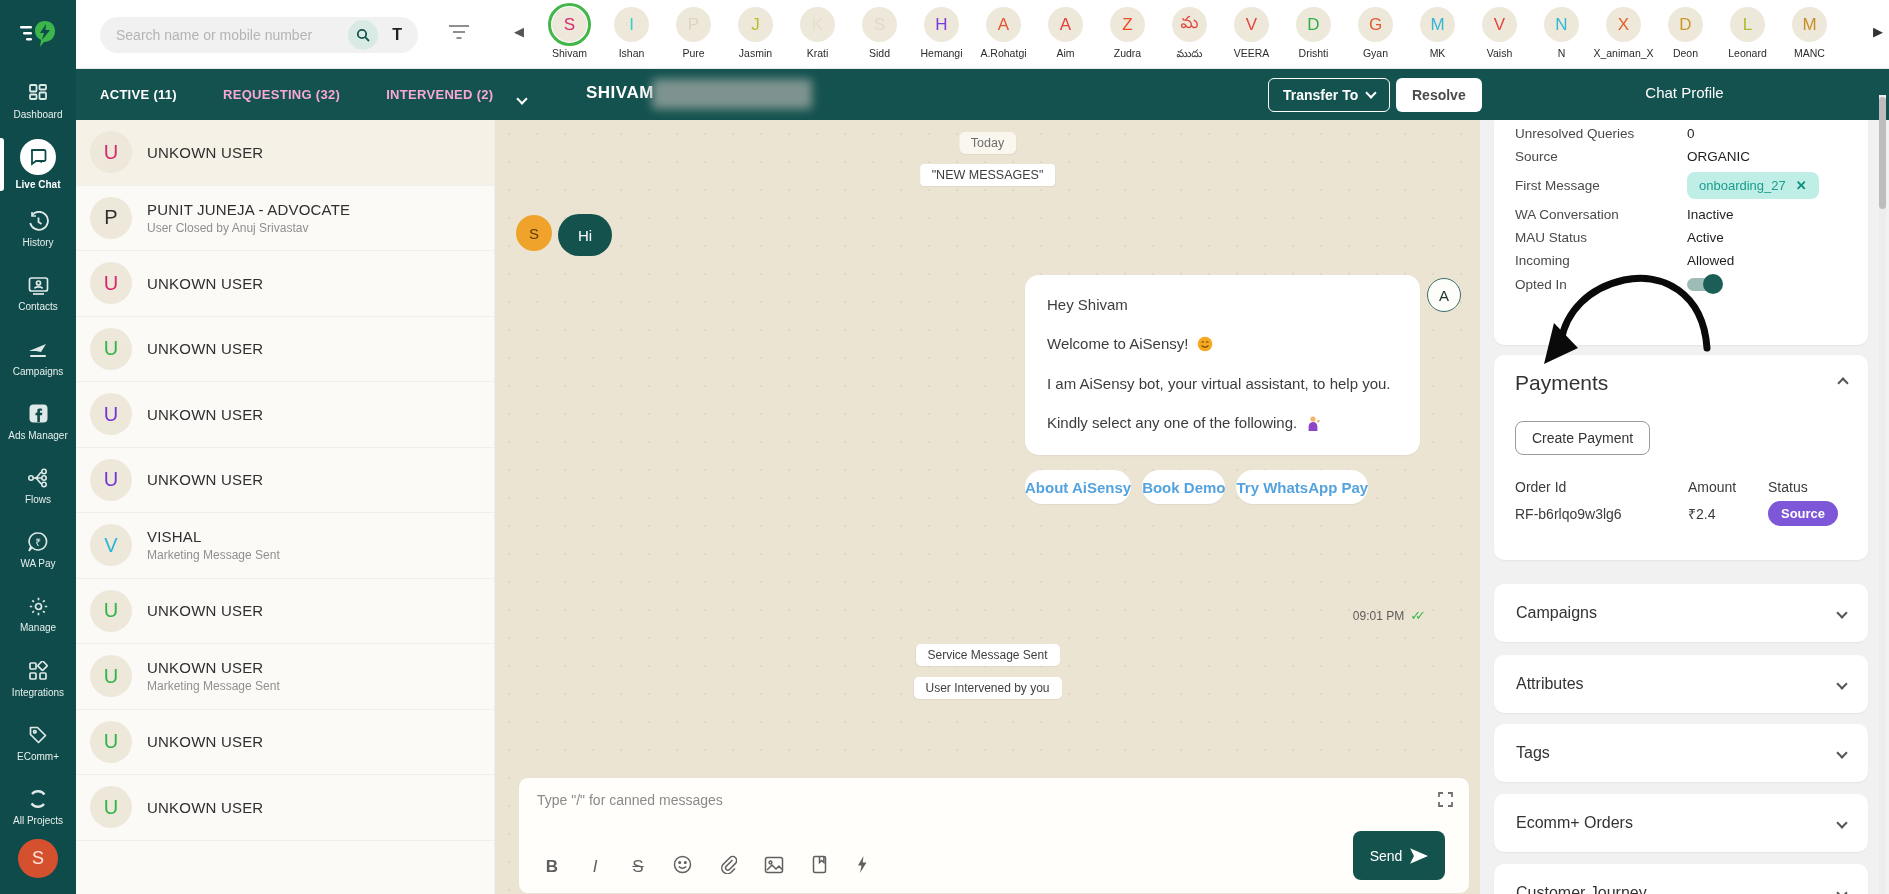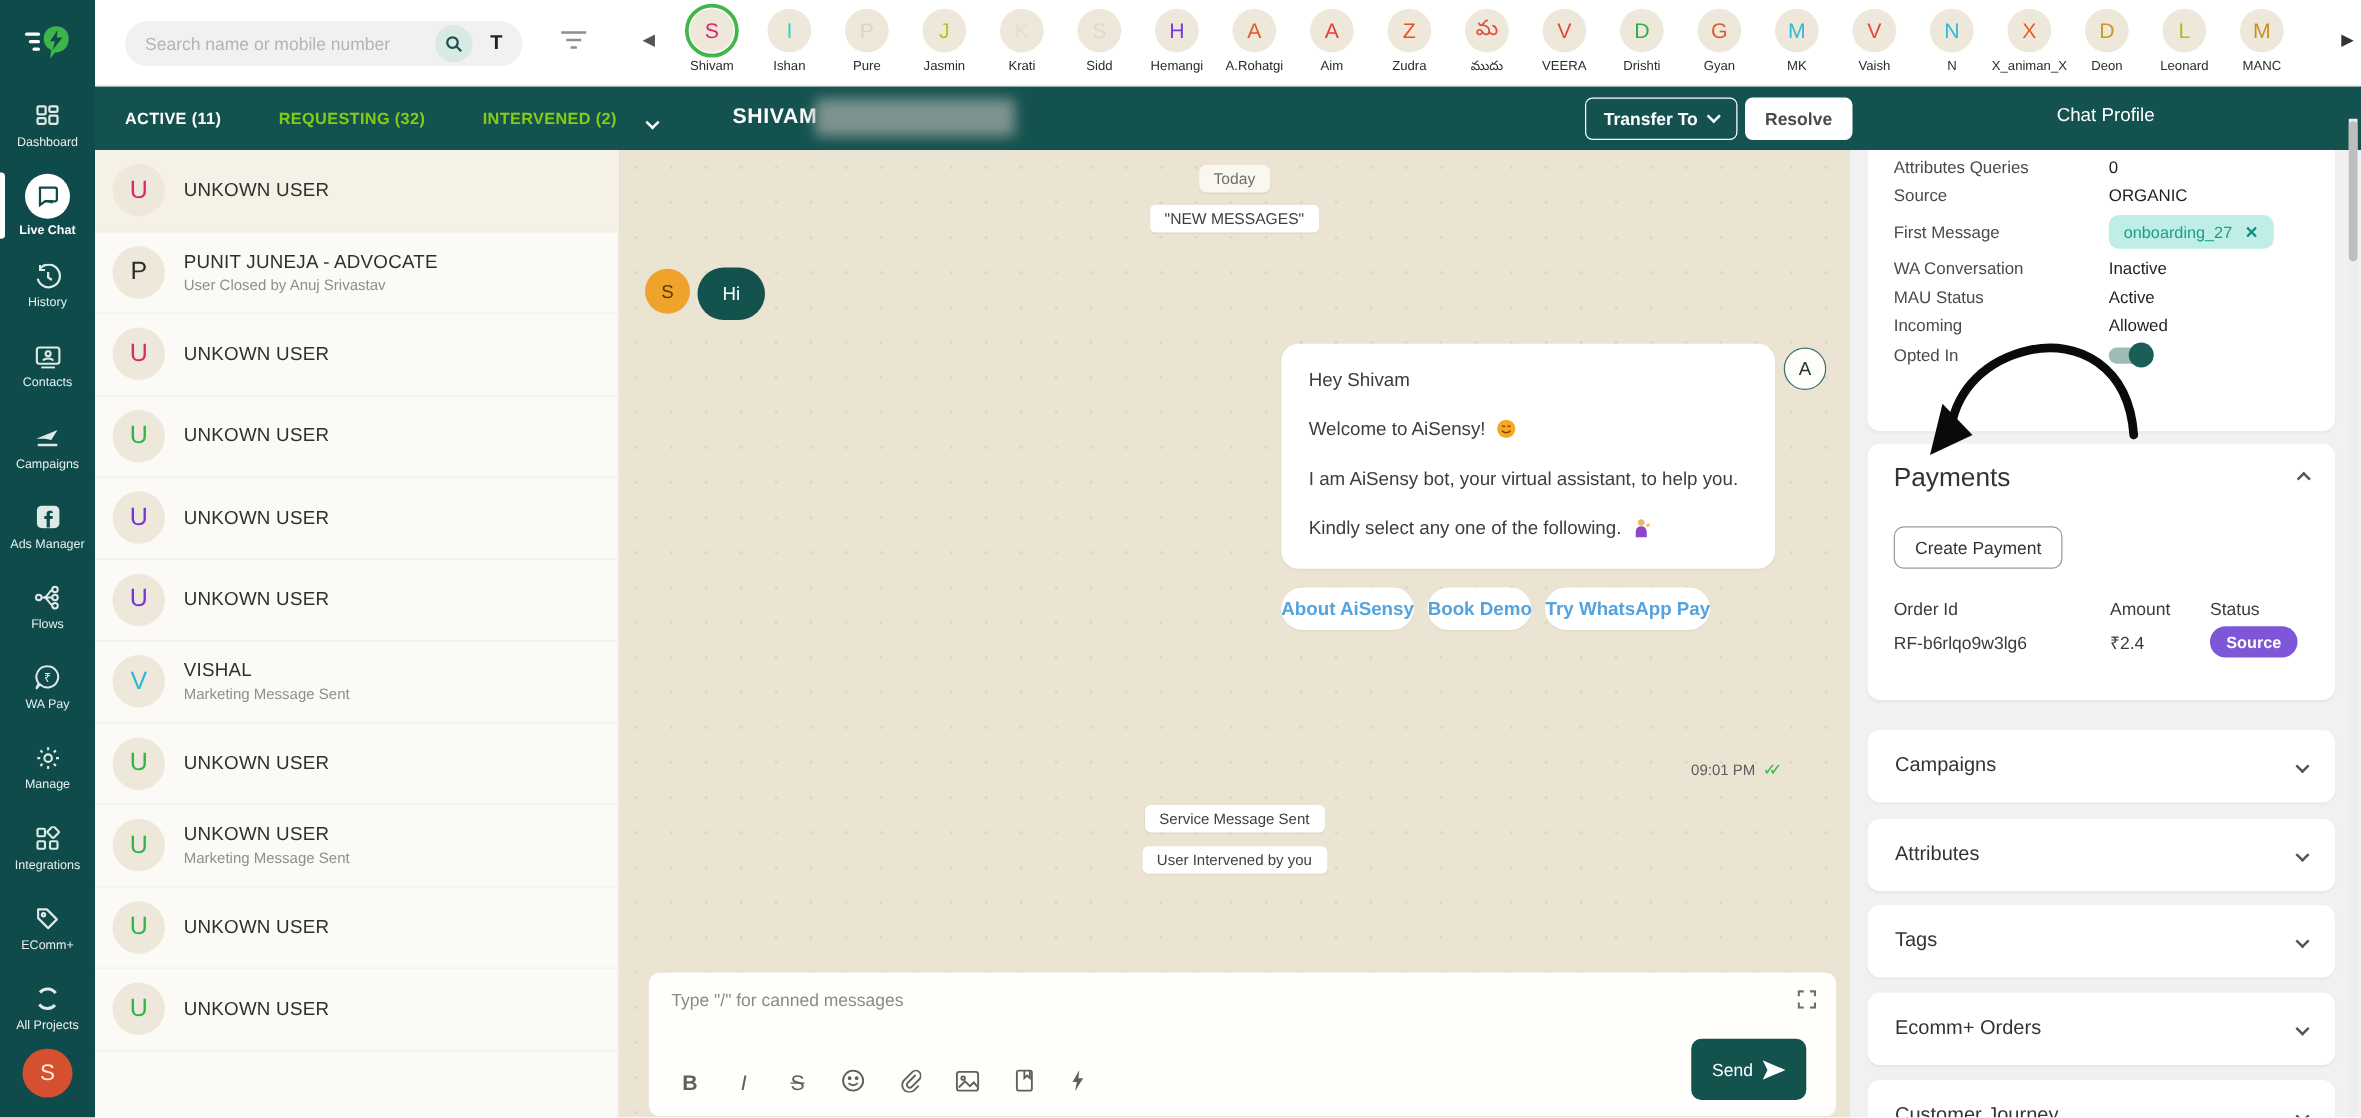--- a/index.html
+++ b/index.html
@@ -29,21 +29,21 @@
   #collapse-ico{position:absolute;left:438px;top:24px;font-size:13px;color:#555;cursor:pointer}
   #agent-strip{position:absolute;left:466px;top:3px;right:26px;height:66px;display:flex;gap:7px;overflow:hidden}
   .agent{width:55px;flex:0 0 55px;display:flex;flex-direction:column;align-items:center;cursor:pointer}
   .agent .ring{width:43px;height:43px;border-radius:50%;border:3px solid transparent;display:flex;align-items:center;justify-content:center}
   .agent .circ{width:35px;height:35px;border-radius:50%;background:#eee8db;display:flex;align-items:center;justify-content:center;font-size:17px}
   .agent .aname{font-size:10.5px;color:#2b2b2b;margin-top:1px;white-space:nowrap}
   #agent-next{position:absolute;right:6px;top:24px;font-size:13px;color:#333;cursor:pointer}
 
   
   #headerbar{left:76px;top:69px;width:1813px;height:51px;background:#14524f;color:#fff;z-index:10}
-  .tab{font-size:13px;font-weight:bold;letter-spacing:.3px;color:#84cc16;cursor:pointer}
+  .tab{font-size:13px;font-weight:bold;letter-spacing:.3px;color:#f9a8d4;cursor:pointer}
   .tab.active{color:#fff}
   #tabs{position:absolute;left:24px;top:0;height:51px;display:flex;align-items:center;gap:46px}
   #tab-chevron{position:absolute;left:442px;top:20px;cursor:pointer;color:#fff}
   #chat-title{position:absolute;left:510px;top:14px;font-size:17px;font-weight:bold;letter-spacing:.5px}
   #blur-pill{position:absolute;left:576px;top:10px;width:160px;height:30px;border-radius:4px;background:#8a9b97;filter:blur(5px);opacity:.9}
   #transfer-btn{position:absolute;left:1192px;top:9px;height:34px;padding:0 14px;border:1.5px solid #fff;border-radius:6px;display:flex;align-items:center;gap:9px;font-size:14px;font-weight:bold;cursor:pointer;background:transparent;color:#fff}
   #resolve-btn{position:absolute;left:1320px;top:9px;height:34px;padding:0 16px;background:#fff;color:#4a4a4a;border:0;border-radius:6px;font-size:14px;font-weight:bold;display:flex;align-items:center;cursor:pointer}
   #profile-title{position:absolute;left:1404px;top:15px;width:409px;text-align:center;font-size:15px;color:#fff}
 
   .chev{display:inline-block;width:8px;height:8px;border-right:2px solid currentColor;border-bottom:2px solid currentColor;transform:rotate(45deg)}
@@ -625,21 +625,21 @@
         <svg width="18" height="16" viewBox="0 0 18 16" fill="none" stroke="#fff" stroke-width="1.8">
             <path d="M2 2 L16 8 L2 14 L5 8 Z" fill="#fff"></path>
           </svg>
       </button>
     </div>
   </div>
 
   <div id="panel" class="abs">
     <div class="card" id="info-card">
       <div class="frow">
-        <span class="flabel">Attributes Queries</span>
+        <span class="flabel">Unresolved Queries</span>
         <span class="fvalue">0</span>
       </div>
       <div class="frow">
         <span class="flabel">Source</span>
         <span class="fvalue">ORGANIC</span>
       </div>
       <div class="frow">
         <span class="flabel">First Message</span>
         <span class="chip">
           <span>onboarding_27</span>

